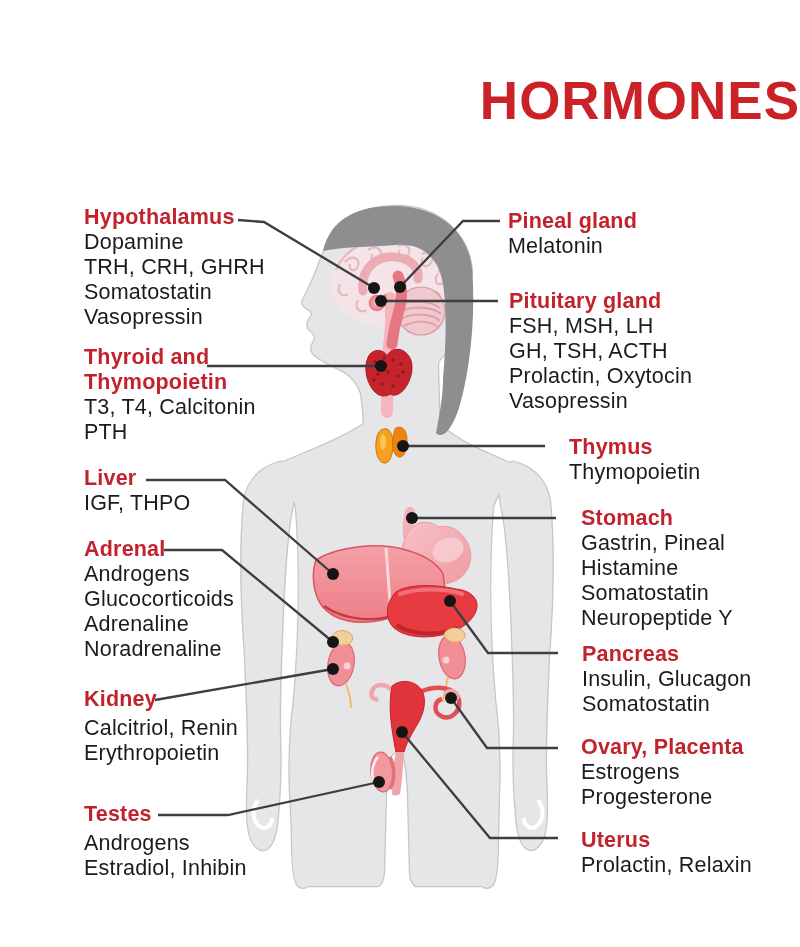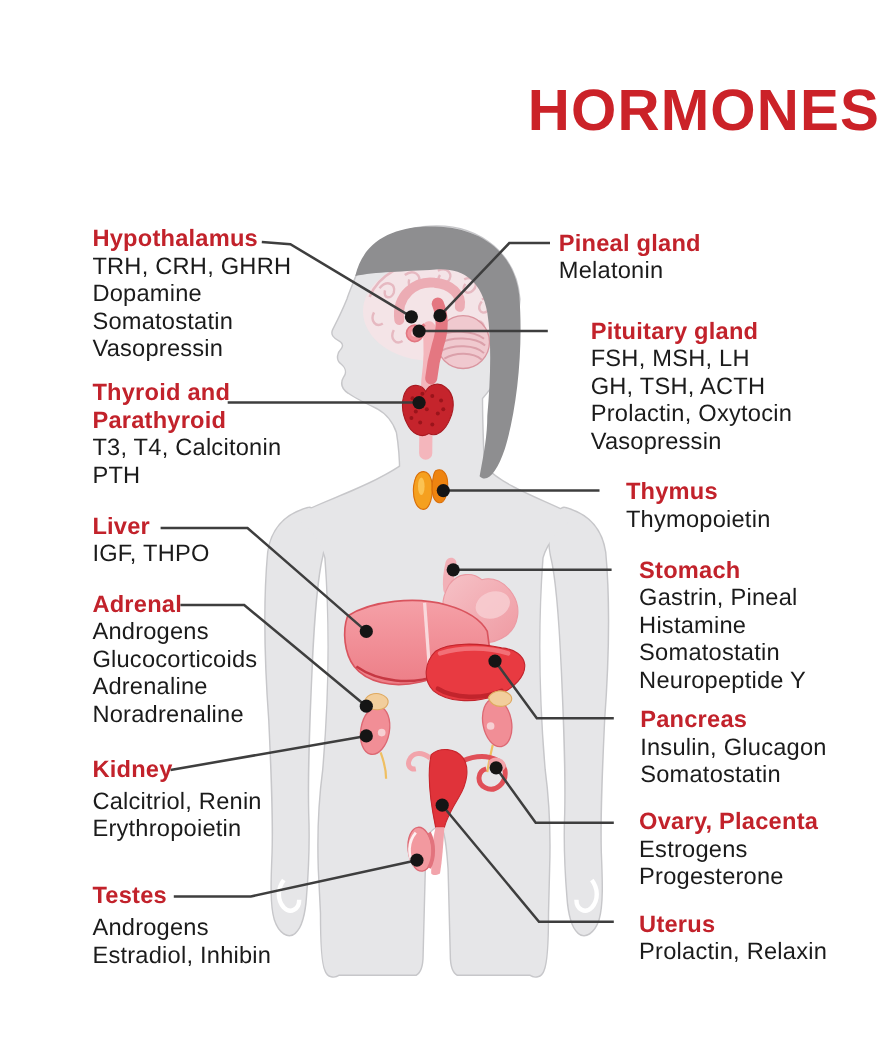--- a/index.html
+++ b/index.html
@@ -20,21 +20,21 @@
   .label .hline{white-space:nowrap;}
   .label .hline.gap{margin-top:4px;}
   
   .l-hypothalamus{left:63px;top:205px;}
   .l-thyroid{left:63px;top:345px;}
   .l-liver{left:63px;top:466px;}
   .l-adrenal{left:63px;top:537px;}
   .l-kidney{left:63px;top:687px;}
   .l-testes{left:63px;top:802px;}
   .l-pineal{left:487px;top:209px;}
-  .l-pituitary{left:516px;top:289px;}
+  .l-pituitary{left:488px;top:289px;}
   .l-thymus{left:548px;top:435px;}
   .l-stomach{left:560px;top:506px;}
   .l-pancreas{left:561px;top:642px;}
   .l-ovary{left:560px;top:735px;}
   .l-uterus{left:560px;top:828px;}
 </style>
 </head>
 <body>
 
 <div id="stage">
@@ -201,28 +201,28 @@
       <circle cx="451" cy="698" r="6"></circle>
       <circle cx="402" cy="732" r="6"></circle>
       <circle cx="379" cy="782" r="6"></circle>
     </g>
   </svg>
 
   <div class="title">HORMONES</div>
 
   <div class="label l-hypothalamus">
     <span class="hd">Hypothalamus</span>
+    <div class="hline">Dopamine</div>
     <div class="hline">TRH, CRH, GHRH</div>
-    <div class="hline">Dopamine</div>
     <div class="hline">Somatostatin</div>
     <div class="hline">Vasopressin</div>
   </div>
 
   <div class="label l-thyroid">
-    <span class="hd wrap">Thyroid and Parathyroid</span>
+    <span class="hd wrap">Thyroid and Thymopoietin</span>
     <div class="hline">T3, T4, Calcitonin</div>
     <div class="hline">PTH</div>
   </div>
 
   <div class="label l-liver">
     <span class="hd">Liver</span>
     <div class="hline">IGF, THPO</div>
   </div>
 
   <div class="label l-adrenal">

